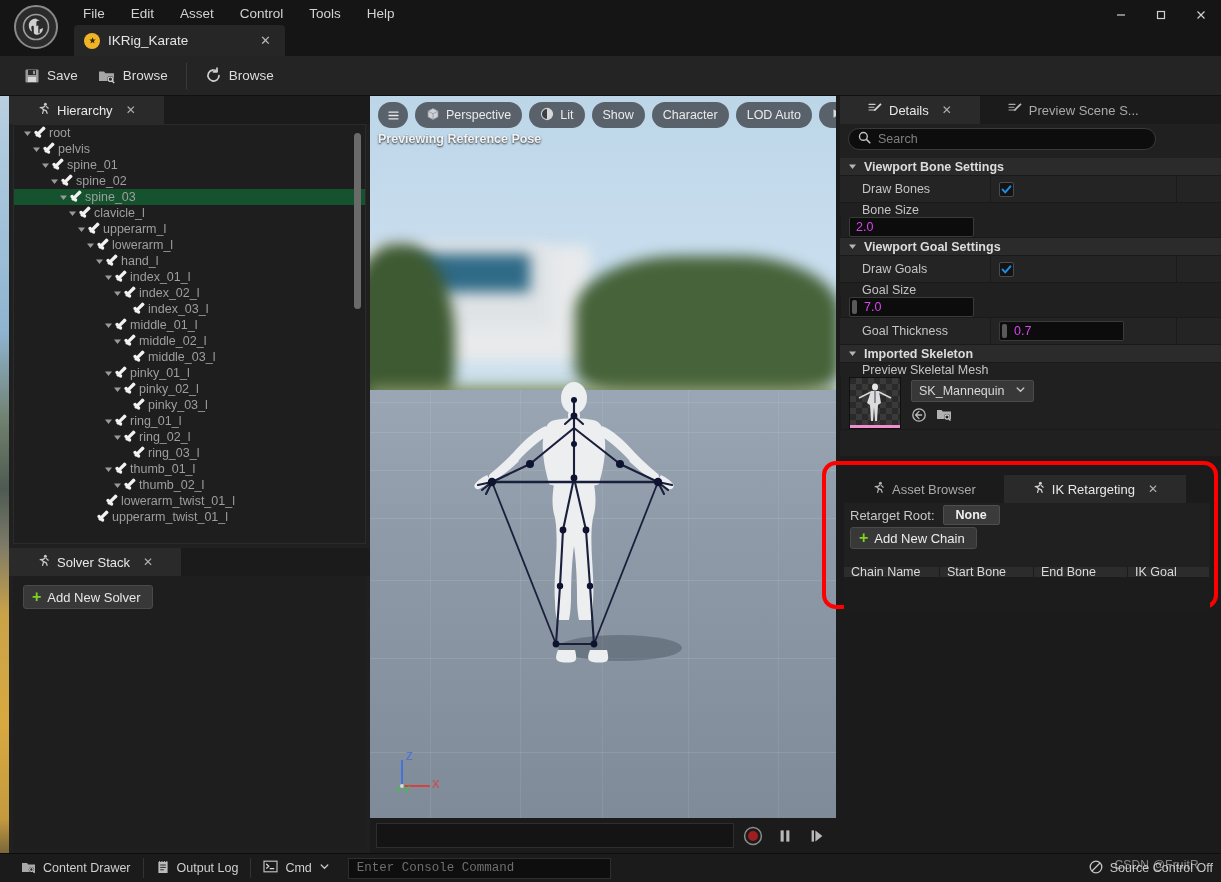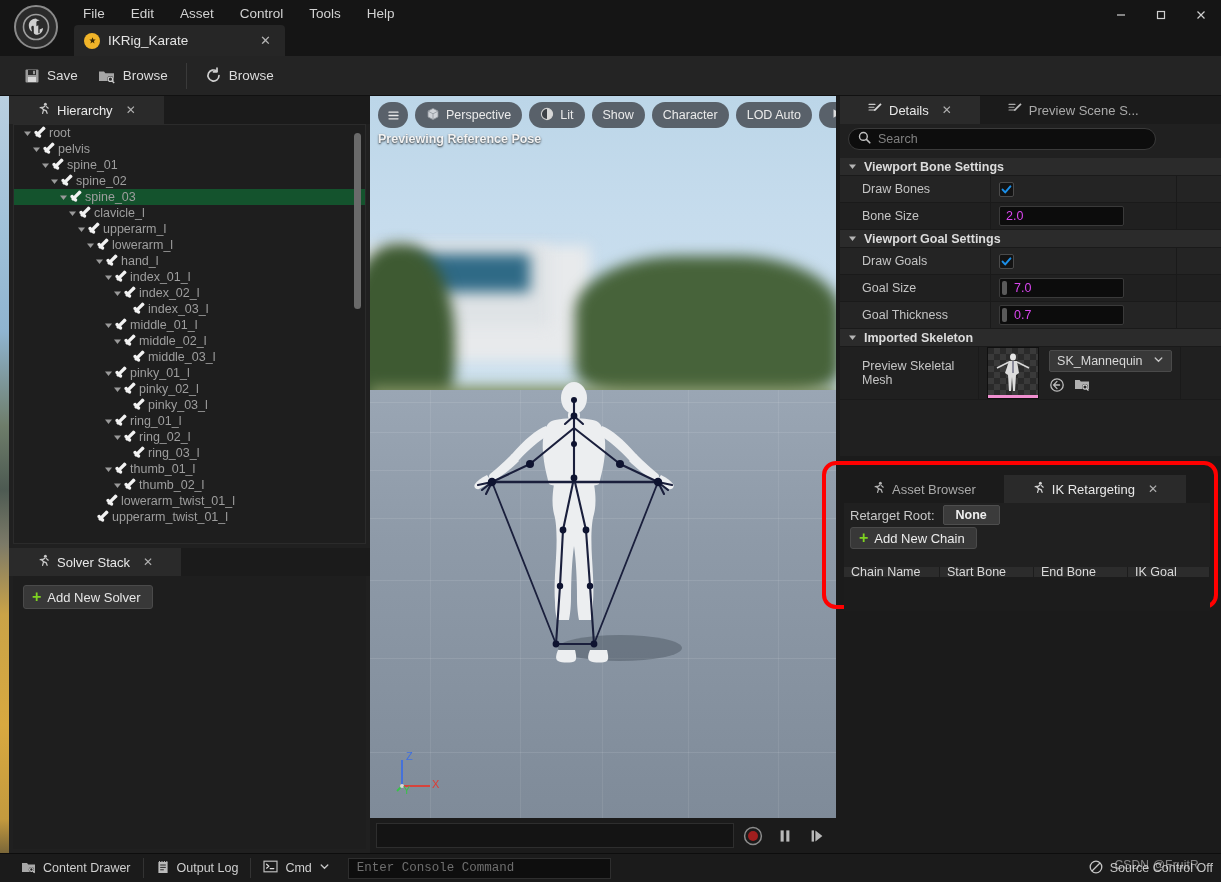--- a/index.html
+++ b/index.html
@@ -105,21 +105,21 @@
   #det-search { position:absolute; left:8px; top:32px; width:308px; height:22px; background:#0d0d0d;
     border:1px solid #3a3a3a; border-radius:11px; display:flex; align-items:center; padding:0 9px; gap:7px; }
   #det-search input { background:transparent; border:none; outline:none; color:#cfcfcf;
     font-size:12.5px; width:100%; font-family:"Liberation Sans",sans-serif; }
   #det-search input::placeholder { color:#808080; }
 
   .cat-row { display:flex; align-items:center; height:18px; background:#2b2b2b;
     border-bottom:1px solid #1a1a1a; padding-left:8px; gap:7px; }
   .cat-row .cname { color:#dcdcdc; font-size:12.5px; font-weight:bold; }
   .prop-row { display:flex; align-items:stretch; min-height:27px; border-bottom:1px solid #1a1a1a; background:#242424; }
-  .prop-row.alt { background:#202020; }
+  .prop-row.alt { background:#202020;flex-direction:column; }
   .prop-lbl { width:150px; display:flex; align-items:center; padding-left:22px; color:#c4c4c4; font-size:12.5px; }
   .prop-val { flex:1; display:flex; align-items:center; padding:0 8px; border-left:1px solid #1a1a1a; }
   .prop-tail { width:45px; border-left:1px solid #1a1a1a; }
   .ue-check { width:15px; height:15px; background:#131313; border:1px solid #4a4a4a; border-radius:2px;
     display:flex; align-items:center; justify-content:center; }
   .num-field { width:125px; height:20px; background:#0c0c0c; border:1px solid #3a3a3a; border-radius:2px;
     display:flex; align-items:center; color:#d946ef; font-size:12.5px; padding-left:6px; position:relative; }
   .num-field .spin { position:absolute; left:2px; top:2px; bottom:2px; width:5px; background:#5a5a5a; border-radius:2px; }
 
   #thumb { width:52px; height:52px; background:

